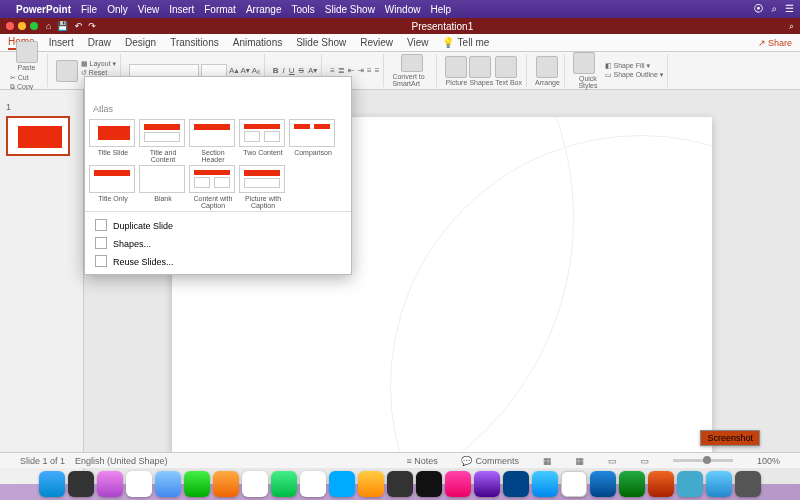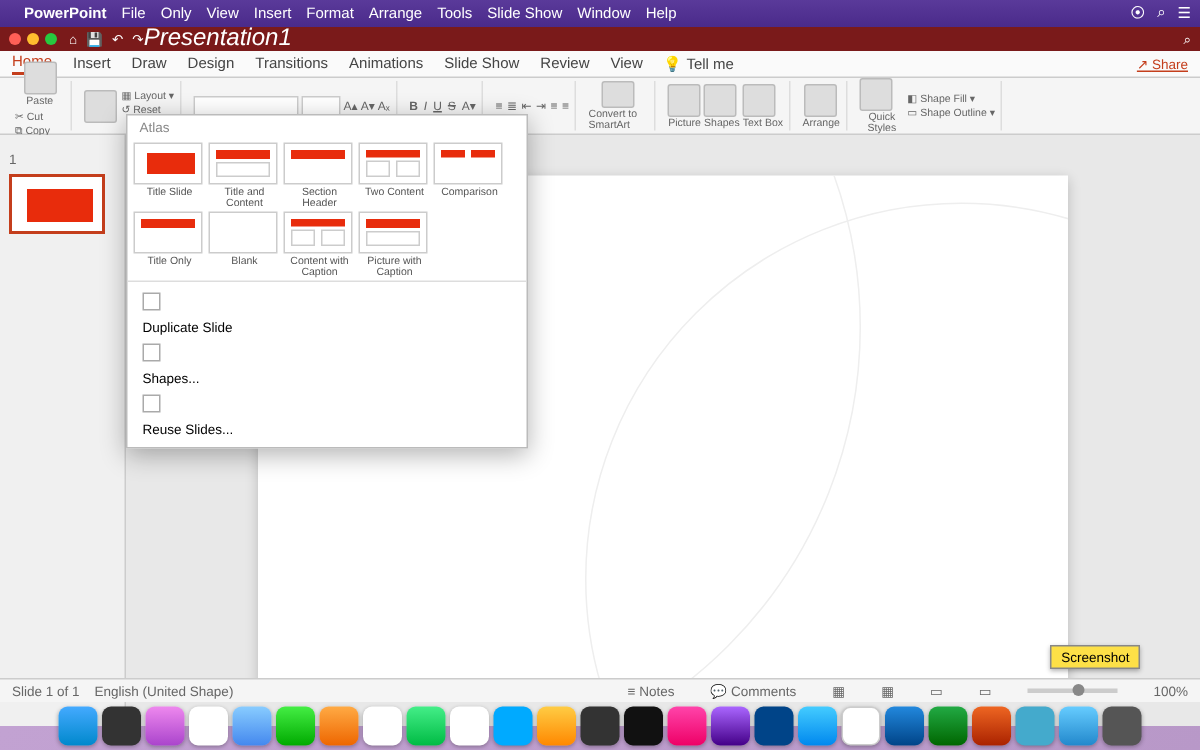--- a/index.html
+++ b/index.html
@@ -2,24 +2,24 @@
 <html><head>
 <meta charset="utf-8">
 <style>
 * { margin:0; padding:0; box-sizing:border-box; font-family:-apple-system,Helvetica,Arial,sans-serif; }
 body { width:800px; height:500px; background:linear-gradient(135deg,#c8a8d8,#b898c8); overflow:hidden; position:relative; }
 .menubar { height:18px; background:linear-gradient(#5a3a9a,#4a2a8a); display:flex; align-items:center; padding:0 6px; color:#fff; font-size:10px; gap:10px;text-align:center; }
 .menubar .right { margin-left:auto; display:flex; gap:8px; }
 .titlebar { height:16px; background:#7a1a1a; display:flex; align-items:center; padding:0 6px; color:#fff; font-size:9px; }
 .traffic { display:flex; gap:4px; }
 .tdot { width:8px; height:8px; border-radius:50%; }
-.tbar-center { flex:1; font-size:16px;font-style:italic; }
+.tbar-center { flex:1; text-align:center; font-size:10px; }
 .ribbon-tabs { height:18px; background:#fafafa; border-bottom:1px solid #ccc; display:flex; align-items:center; padding:0 8px; font-size:10px; gap:14px; color:#444; }
 .ribbon-tabs .tab.active { color:#c43e1c; border-bottom:2px solid #c43e1c; padding-bottom:1px; }
-.ribbon-tabs .share { margin-left:auto; color:#c43e1c; font-size:9px;text-decoration:underline; }
+.ribbon-tabs .share { margin-left:auto; color:#c43e1c; font-size:9px; }
 .ribbon { height:38px; background:#f5f5f5; border-bottom:1px solid #ccc; display:flex; align-items:center; padding:2px 6px; font-size:8px; color:#666; gap:4px; }
 .rgroup { display:flex; flex-direction:column; align-items:center; padding:0 4px; border-right:1px solid #ddd; height:100%; justify-content:center; }
 .rgroup.row { flex-direction:row; gap:2px; }
 .ricon { width:16px; height:16px; background:#ddd; border:1px solid #bbb; border-radius:2px; }
 .ricon.lg { width:22px; height:22px; }
 .rlbl { font-size:7px; margin-top:1px; }
 .clipboard { display:flex; gap:3px; align-items:center; }
 .clip-btns { display:flex; flex-direction:column; gap:1px; font-size:7px; }
 .workspace { display:flex; height:394px; background:#e8e8e8; }
 .thumbs { width:84px; background:#f0f0f0; border-right:1px solid #ccc; padding:6px; }
@@ -30,43 +30,43 @@
 .slide { width:540px; height:340px; background:#fff; box-shadow:0 2px 8px rgba(0,0,0,0.2); position:relative; overflow:hidden; }
 .swirl { position:absolute; inset:0; }
 .swirl::before,.swirl::after { content:""; position:absolute; border:1px solid #eee; border-radius:50%; }
 .swirl::before { width:600px; height:600px; left:-200px; top:-200px; }
 .swirl::after { width:500px; height:500px; right:-180px; bottom:-180px; }
 .redbox { position:absolute; left:140px; top:70px; right:30px; bottom:50px; background:#e82c0c; }
 .redbox::before { content:""; position:absolute; top:10px; left:0; right:0; height:3px; background:#fff; }
 .redbox::after { content:""; position:absolute; bottom:-16px; left:50%; margin-left:-12px; border:12px solid transparent; border-top-color:#e82c0c; }
 .title-ph { position:absolute; top:70px; left:20px; right:20px; text-align:center; color:#fff; font-size:26px; font-weight:300; border:1px dashed rgba(255,255,255,0.4); padding:8px; }
 .sub-ph { position:absolute; top:130px; left:20px; right:20px; text-align:center; color:#fff; font-size:12px; border:1px dashed rgba(255,255,255,0.4); padding:4px; }
-.statusbar { position:absolute; bottom:32px; left:0; right:0; height:16px; background:#f5f5f5; border-top:1px solid #ccc; display:flex; align-items:center; padding:0 8px; font-size:9px; color:#666; gap:10px; }
+.statusbar { position:absolute; bottom:32px; left:0; right:0; height:16px; background:#f5f5f5; border-top:1px solid #ccc; display:flex; align-items:center; padding:0 20px; font-size:9px; color:#666; gap:10px; }
 .statusbar .sright { margin-left:auto; display:flex; gap:24px; align-items:center; }
 .zoom { width:60px; height:3px; background:#ccc; position:relative; }
 .zoom::after { content:""; position:absolute; left:50%; top:-3px; width:8px; height:8px; border-radius:50%; background:#888; }
 .dock { position:absolute; bottom:0; left:0; right:0; height:32px; display:flex; align-items:center; justify-content:center; gap:3px; padding:0 10px; }
 .dicon { width:26px; height:26px; border-radius:6px; background:linear-gradient(#6af,#38d); box-shadow:0 1px 3px rgba(0,0,0,0.3); }
 .layout-menu { position:absolute; left:84px; top:76px; width:268px; background:#fff; border:1px solid #bbb; box-shadow:0 4px 16px rgba(0,0,0,0.3); z-index:100; font-size:9px; }
-.layout-menu .hdr { padding:3px 8px; color:#888; font-size:9px; }
+.layout-menu .hdr { padding:3px 8px; color:#888; font-size:9px;margin-top:24px; }
 .layout-grid { display:flex; flex-wrap:wrap; padding:2px 4px; gap:2px; }
 .layout-opt { width:48px; text-align:center; }
 .layout-thumb { width:46px; height:28px; border:1px solid #ccc; background:#fff; position:relative; margin-bottom:2px; }
 .layout-thumb .bar { position:absolute; background:#e82c0c; }
 .lt1 .bar { left:8px; top:6px; right:4px; bottom:6px; }
 .lt2 .b1 { left:4px; top:4px; right:4px; height:6px; } .lt2 .b2 { left:4px; top:12px; right:4px; bottom:4px; background:#fff; border:1px solid #ccc; }
 .lt3 .b1 { left:4px; top:4px; right:4px; height:6px; }
 .lt4 .b1 { left:4px; top:4px; right:4px; height:5px; } .lt4 .b2 { left:4px; top:11px; width:16px; bottom:4px; background:#fff;border:1px solid #ccc; } .lt4 .b3 { right:4px; top:11px; width:16px; bottom:4px; background:#fff;border:1px solid #ccc; }
 .lt5 .b1 { left:4px; top:4px; width:16px; height:5px; } .lt5 .b2 { right:4px; top:4px; width:16px; height:5px; }
 .lt6 .b1 { left:4px; top:4px; right:4px; height:6px; }
 .layout-lbl { font-size:7px; color:#555; line-height:1; }
 .layout-cmds { border-top:1px solid #ddd; padding:4px 0; }
-.layout-cmd { padding:3px 10px; display:flex; align-items:flex-start; gap:6px; cursor:default;flex-direction:column; }
+.layout-cmd { padding:3px 10px; display:flex; align-items:flex-end; gap:6px; cursor:default; }
 .cmd-icon { width:12px; height:12px; border:1px solid #aaa; }
-.tooltip { position:absolute; right:40px; bottom:54px; background:#fde047; border:1px solid #888; padding:2px 6px; font-size:9px; box-shadow:0 1px 3px rgba(0,0,0,0.3); }
+.tooltip { position:absolute; right:40px; bottom:54px; background:#c2410c; border:1px solid #888; padding:2px 6px; font-size:9px; box-shadow:0 1px 3px rgba(0,0,0,0.3); }
 .fontbox { width:70px; height:14px; border:1px solid #ccc; background:#fff; font-size:8px; padding:0 3px; display:flex; align-items:center; }
 </style>
 </head>
 <body>
 
 <div class="menubar">
   <span></span>
   <b>PowerPoint</b>
   <span>File</span>
   <span>Only</span>

